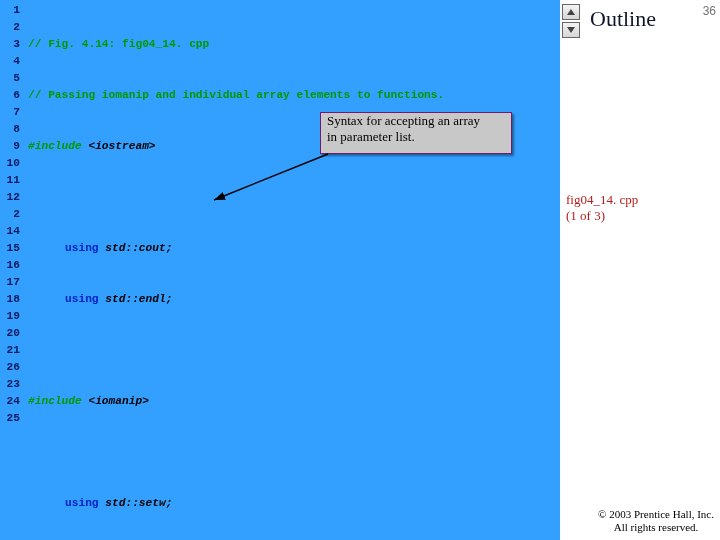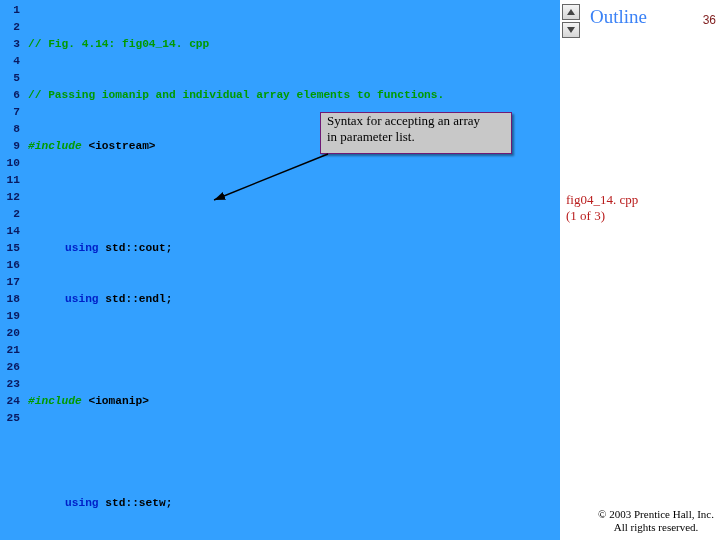--- a/index.html
+++ b/index.html
@@ -33,21 +33,21 @@
   .line-numbers div { height: 17px; }
   .code-lines {
     flex: 1;
     padding: 2px 0 2px 4px;
     white-space: pre;
   }
   .code-lines div { height: 17px; }
   .cmt { color: #009a00; }
   .pp  { color: #009a00; font-style: italic; }
   .kw  { color: #0020c8; margin-left: 37px; }
-  .id  { color: #000; }
+  .id  { color: #000; font-style: italic; }
 
   .right-col {
     position: absolute;
     left: 562px;
     top: 0;
     width: 158px;
     height: 540px;
   }
   .outline-controls {
     position: absolute;
@@ -63,30 +63,30 @@
     display: flex;
     align-items: center;
     justify-content: center;
     margin-bottom: 2px;
   }
   .arrow-btn svg { display:block; }
   .outline-label {
     position: absolute;
     left: 28px;
     top: 6px;
-    font-size: 19px;
-    font-family: "Times New Roman", serif;
-    color: #3b82f6;
+    font-size: 22px;
+    font-family: "Times New Roman", serif;
+    color: #0f172a;
   }
   .page-num {
     position: absolute;
     right: 4px;
-    top: 13px;
+    top: 4px;
     font-size: 12px;
-    color: #7f1d1d;
+    color: #737373;
   }
   .fig-caption {
     position: absolute;
     left: 4px;
     top: 192px;
     font-size: 13px;
     font-family: "Times New Roman", serif;
     line-height: 16px;
     color: #b91c1c;
   }

